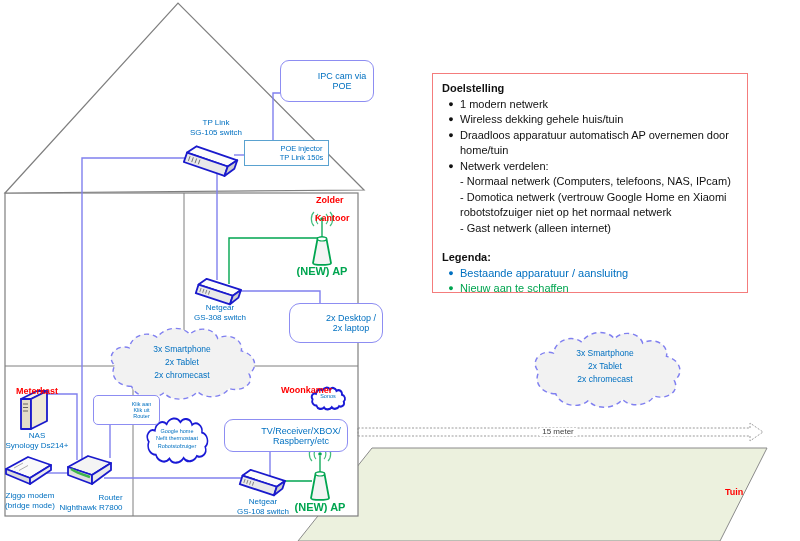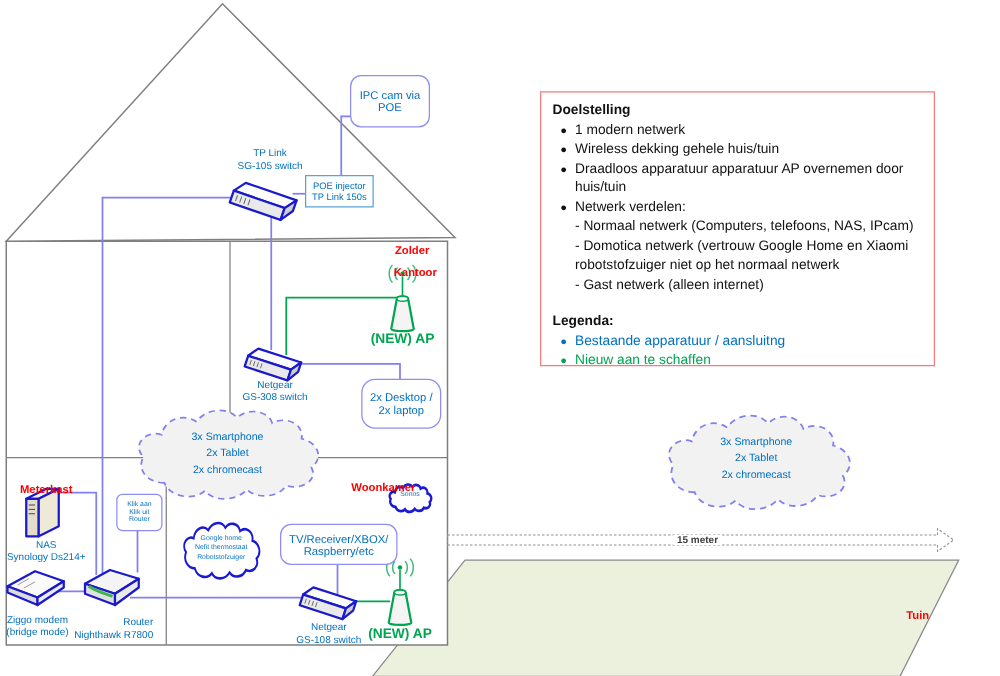--- a/index.html
+++ b/index.html
@@ -8,21 +8,21 @@
   svg.layer{position:absolute;left:0;top:0;}
   .lbl{position:absolute;white-space:pre-line;line-height:1.25;}
   .ctr{transform:translateX(-50%);text-align:center;}
   .room{color:#ff0000;font-weight:bold;font-size:9px;line-height:1;margin-top:16px;}
   .dev{color:#0070c0;font-size:8px;}
   .tiny{color:#0070c0;font-size:5.5px;line-height:1.35;}
   .cloudtxt{color:#0070c0;font-size:8.5px;line-height:1.5;}
   .apl{color:#00a550;font-size:11px;font-weight:bold;}
   .box{position:absolute;border:1.3px solid #8d8df2;border-radius:9px;background:#fff;
        display:flex;align-items:center;justify-content:center;text-align:center;
-       color:#0070c0;white-space:pre-line;}
+       color:#0070c0;white-space:pre-line;padding-left:30px;}
   .box.sq{border-radius:0;border-color:#5aa2d0;}
   .meter{color:#3f3f3f;font-size:8px;background:#fff;padding:0 3px;line-height:1;}
   
   .obj{position:absolute;left:432px;top:73px;width:316px;height:220px;
        border:1.4px solid #f47c7c;background:#fff;box-sizing:border-box;
        padding:7px 9px 0 9px;font-size:11px;line-height:15.5px;color:#111;}
   .obj .hd{font-weight:bold;}
   .obj .row{display:flex;}
   .obj .dot{width:18px;flex:0 0 18px;text-align:center;font-size:9px;}
   .obj .dot.b{color:#0070c0;} .obj .dot.g{color:#00a550;}
@@ -185,35 +185,35 @@
 <div class="lbl cloudtxt ctr" style="left:182px;top:343px;">3x Smartphone
 2x Tablet
 2x chromecast</div>
 <div class="lbl cloudtxt ctr" style="left:605px;top:347px;">3x Smartphone
 2x Tablet
 2x chromecast</div>
 <div class="lbl tiny ctr" style="left:177px;top:428px;">Google home
 Nefit thermostaat
 Robotstofzuiger</div>
 
-<div class="lbl meter ctr" style="left:558px;top:428px;font-weight:bold;">15 meter</div>
+<div class="lbl meter ctr" style="left:558px;top:428px;">15 meter</div>
 
 <div class="obj">
   <div class="hd">Doelstelling</div>
   <div class="row">
     <span class="dot">●</span>
     <span class="bt">1 modern netwerk</span>
   </div>
   <div class="row">
     <span class="dot">●</span>
     <span class="bt">Wireless dekking gehele huis/tuin</span>
   </div>
   <div class="row">
     <span class="dot">●</span>
-    <span class="bt">Draadloos apparatuur apparatuur AP overnemen door huis/tuin</span>
+    <span class="bt">Draadloos apparatuur automatisch AP overnemen door home/tuin</span>
   </div>
   <div class="row">
     <span class="dot">●</span>
     <span class="bt">Netwerk verdelen:</span>
   </div>
   <div class="sub">- Normaal netwerk (Computers, telefoons, NAS, IPcam)</div>
   <div class="sub">- Domotica netwerk (vertrouw Google Home en Xiaomi robotstofzuiger niet op het normaal netwerk</div>
   <div class="sub">- Gast netwerk (alleen internet)</div>
   <div class="gap"></div>
   <div class="hd">Legenda:</div>

